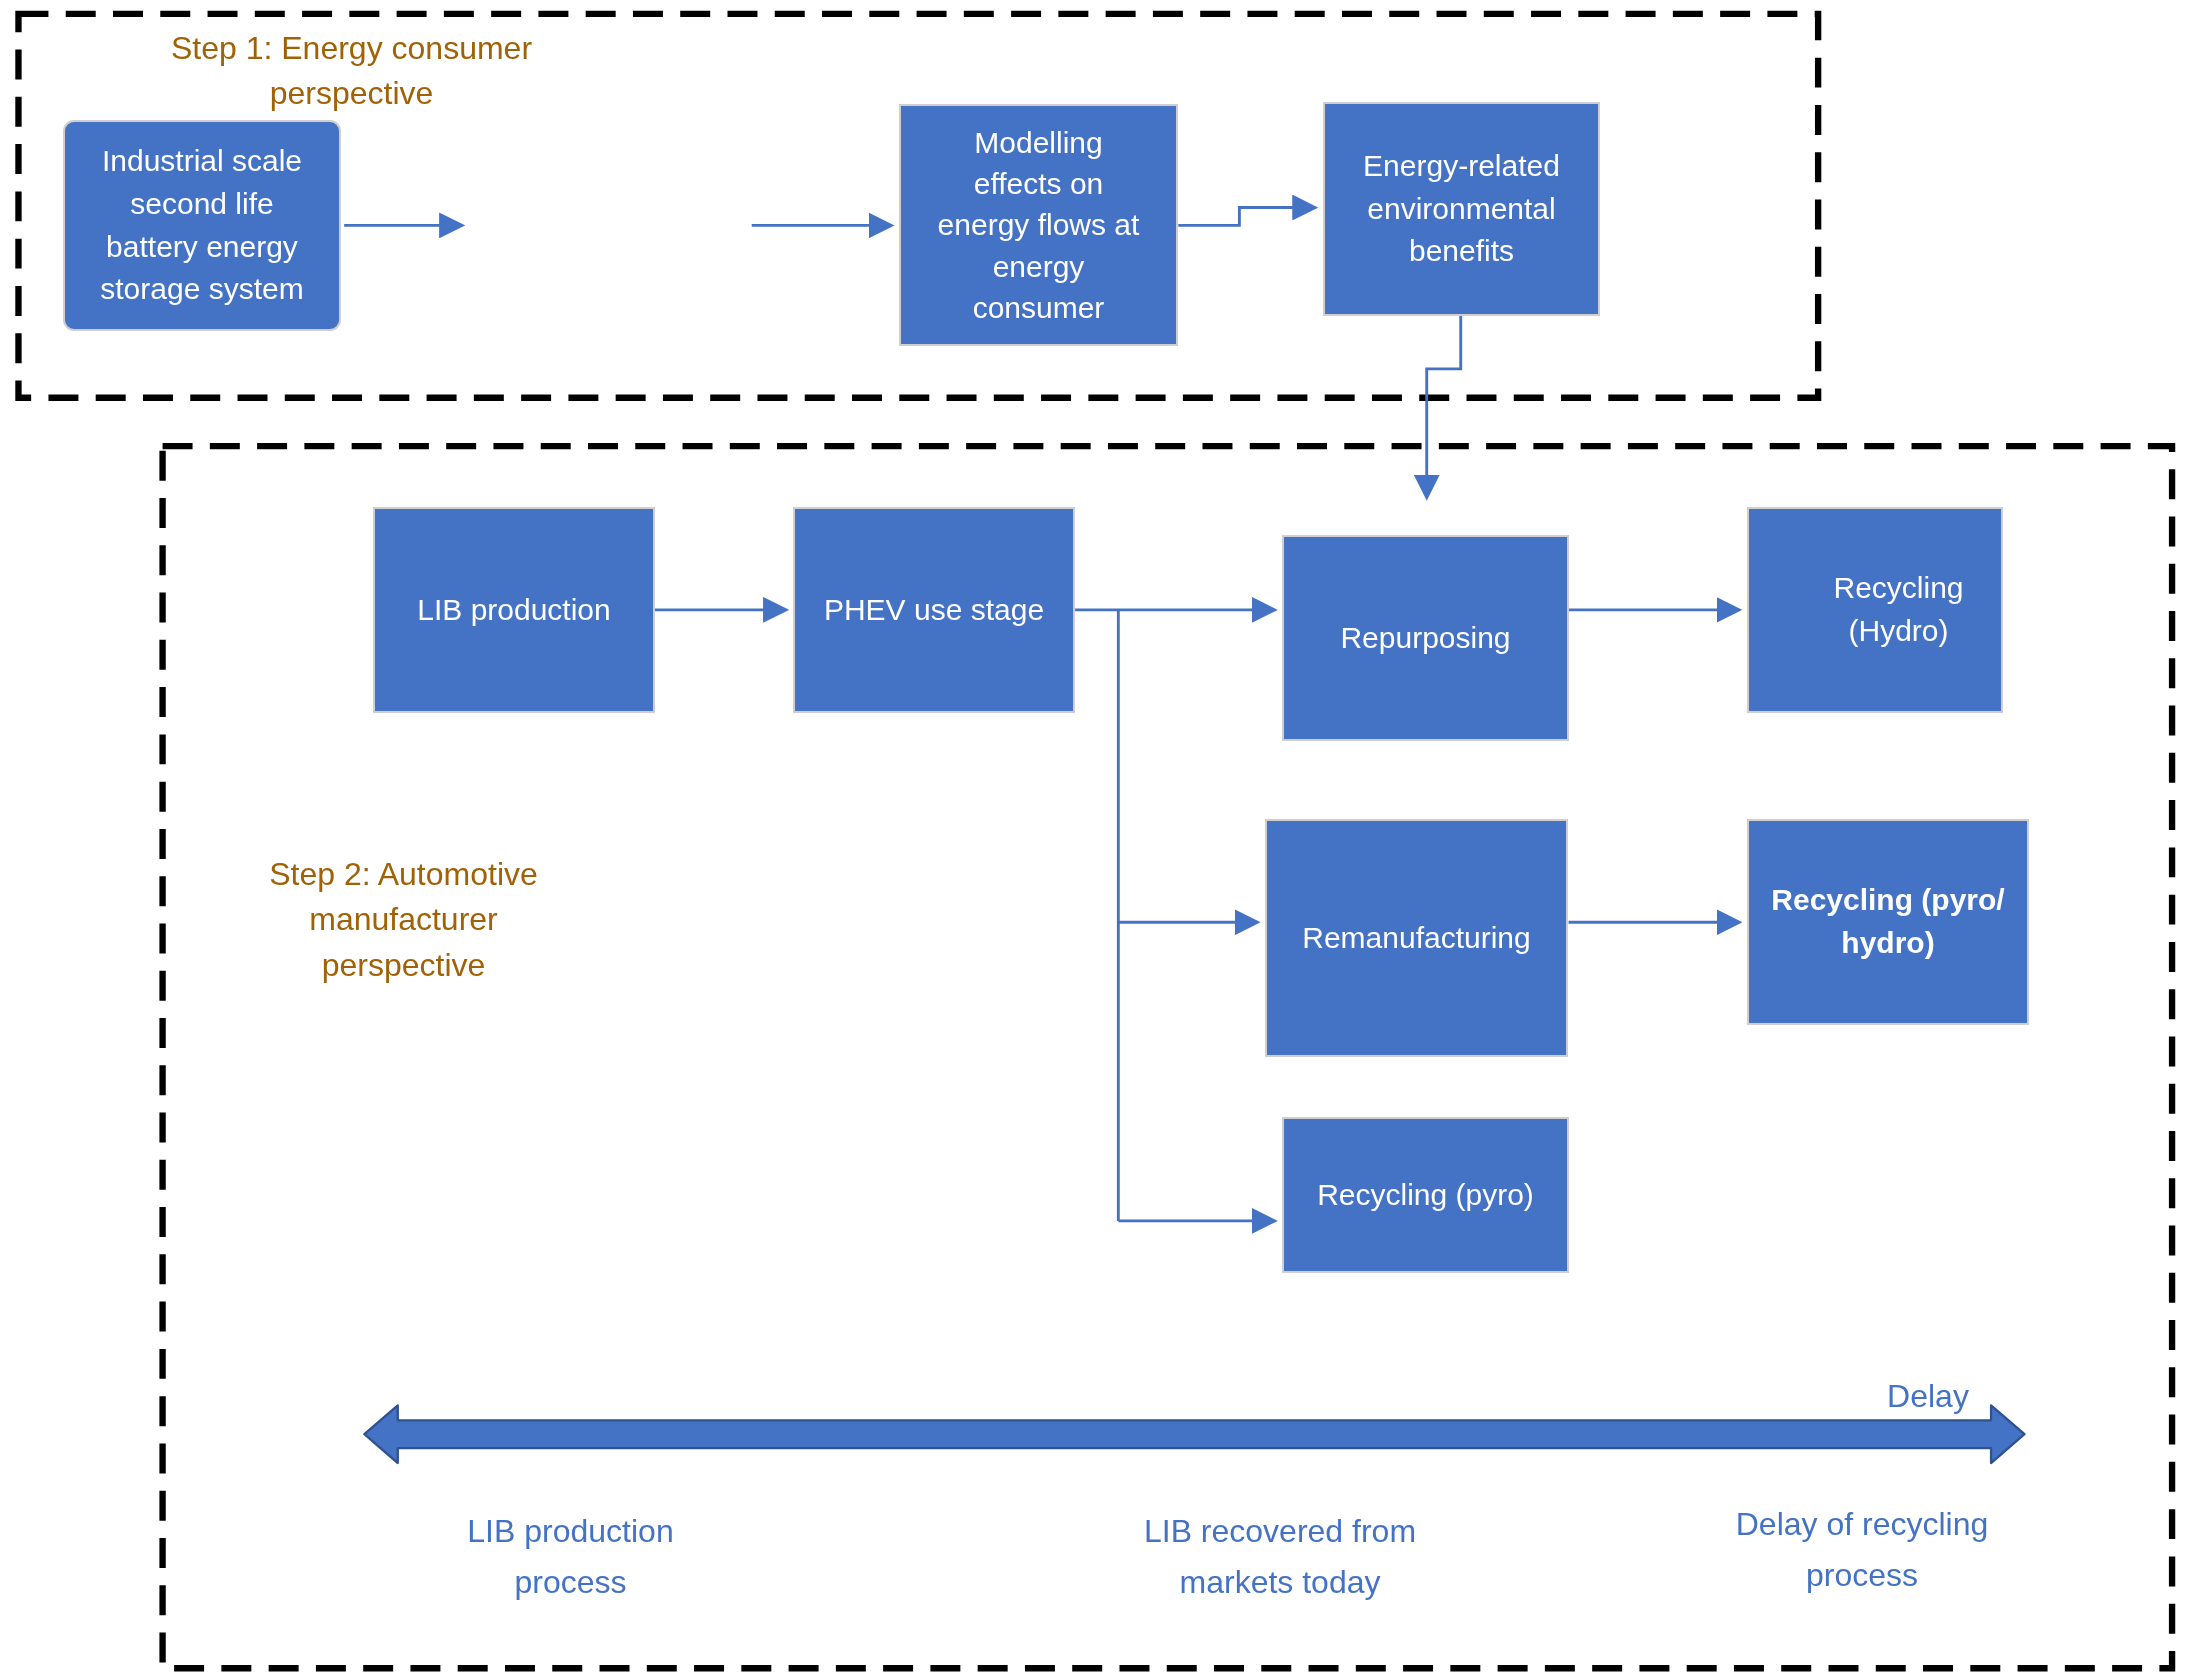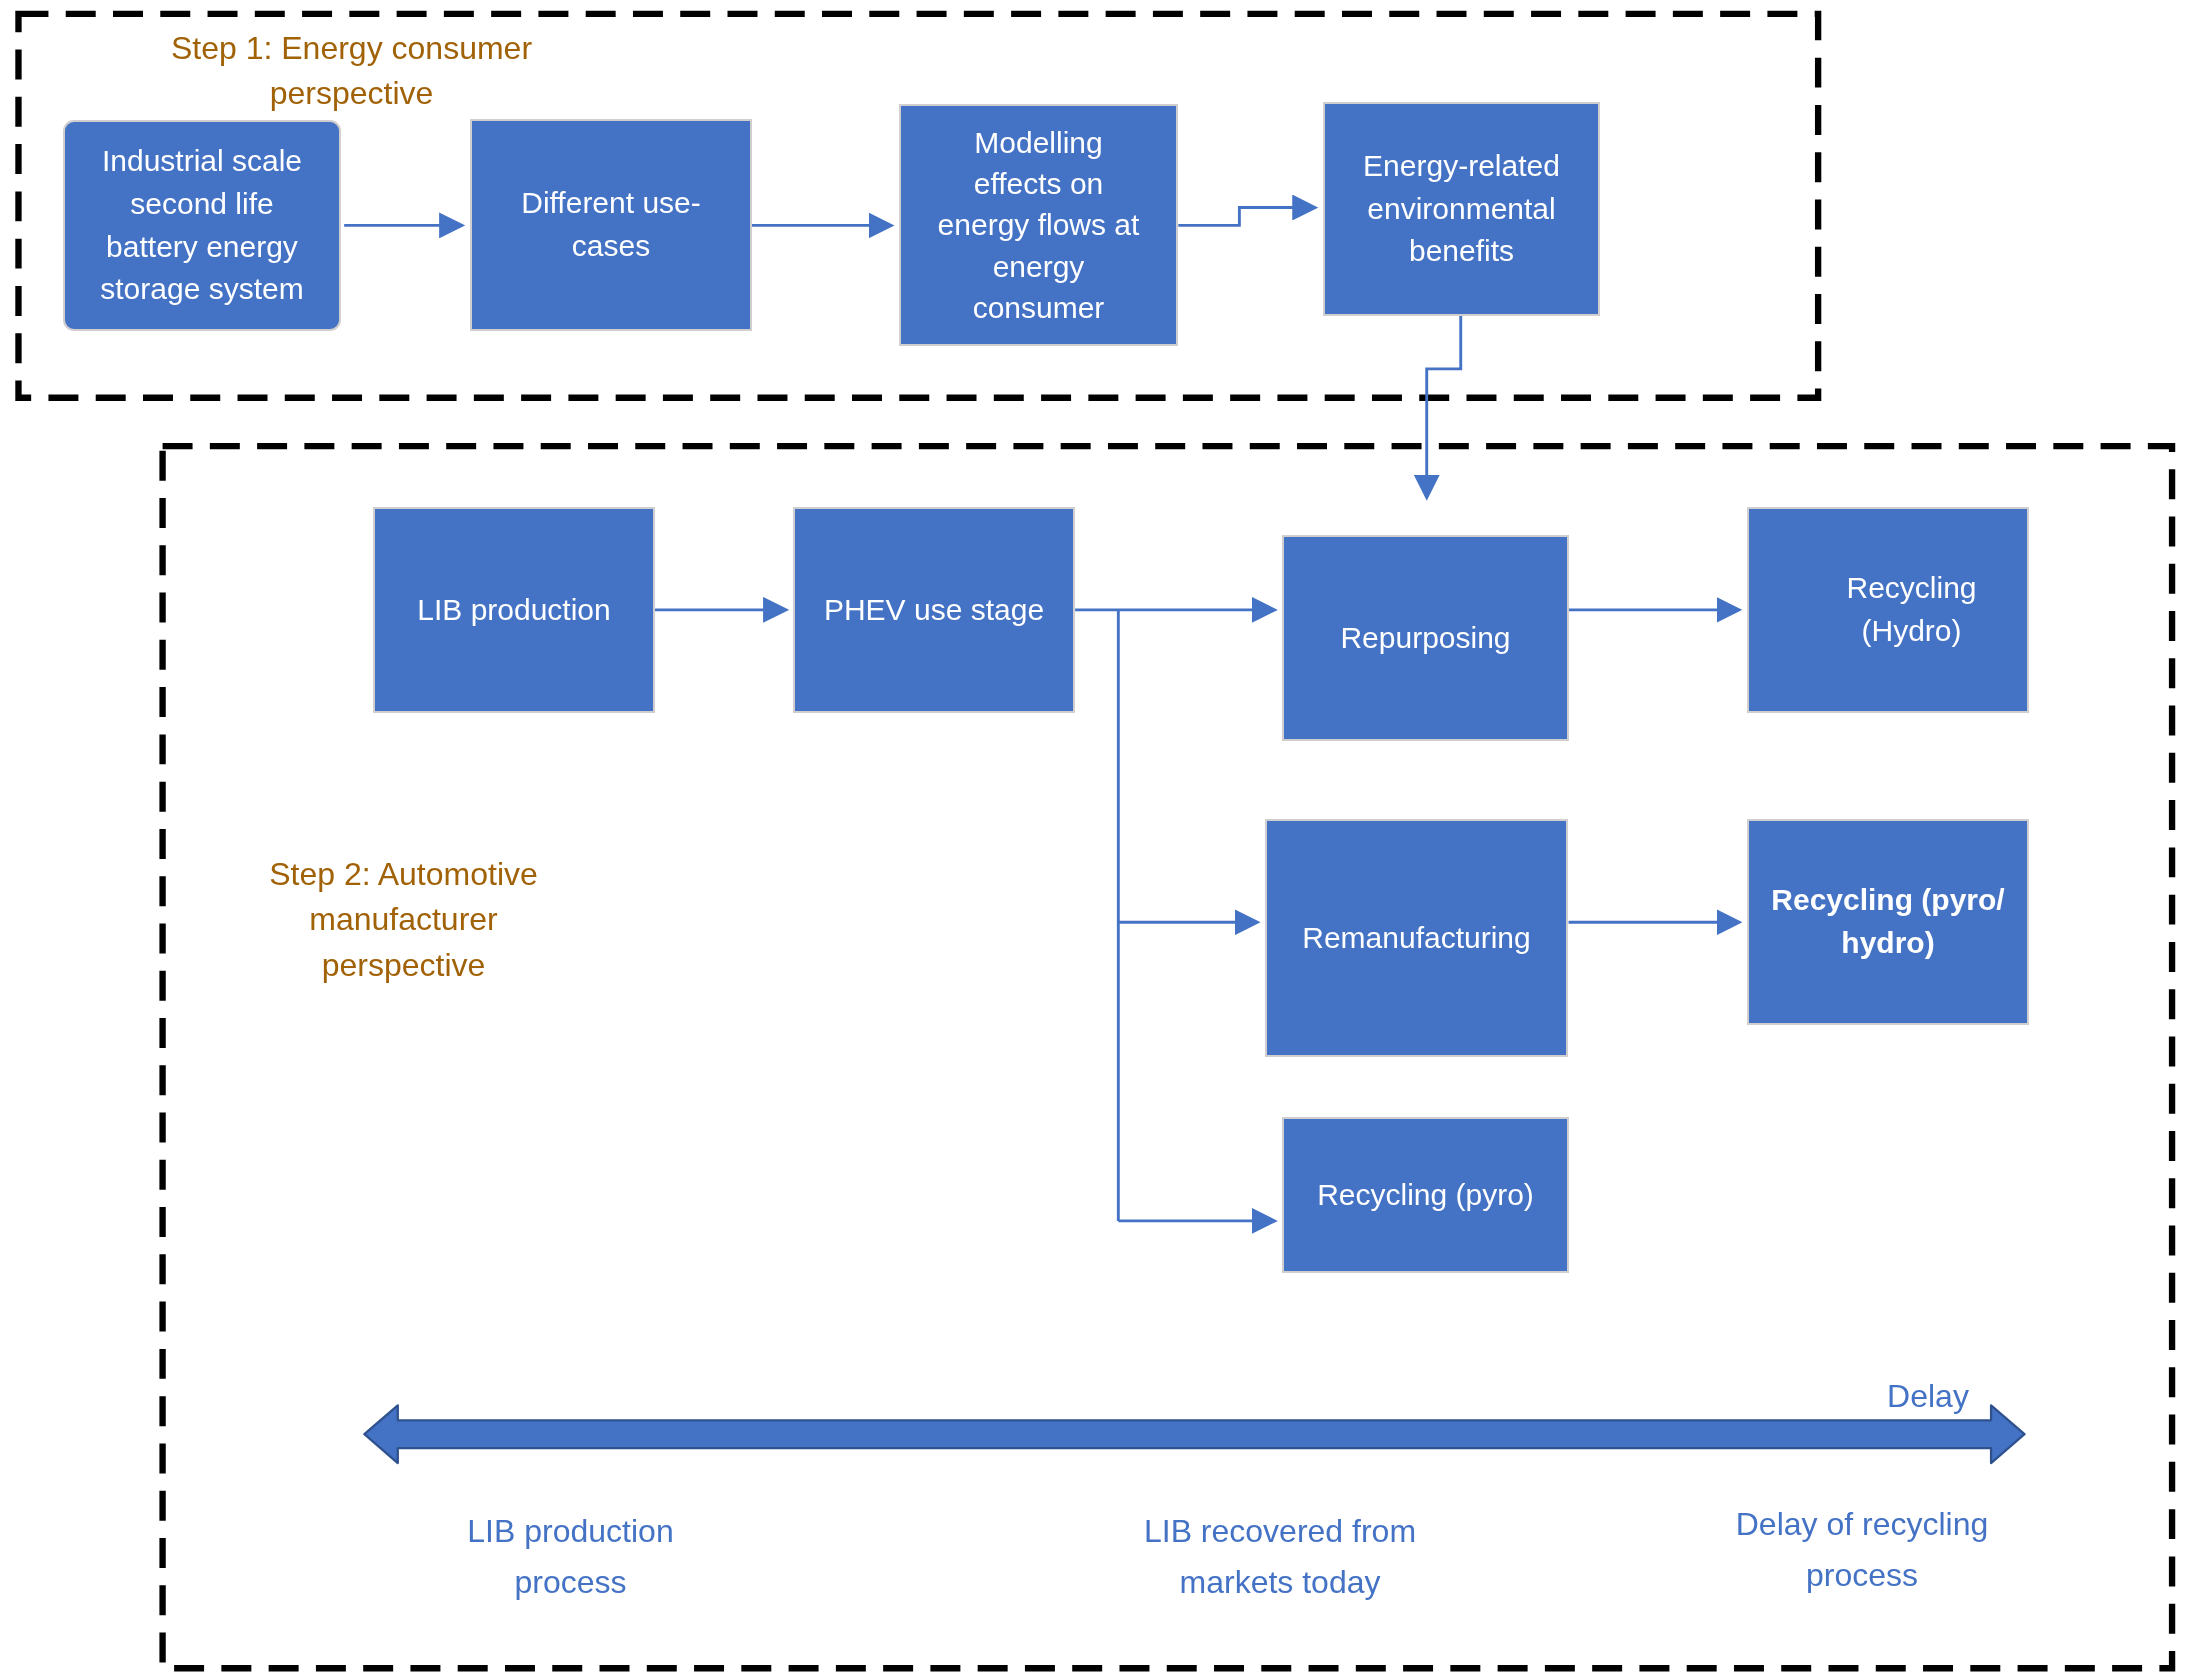--- a/index.html
+++ b/index.html
@@ -90,22 +90,20 @@
   </svg>
 
   <div class="step-title" style="left:144px; top:26px; width:415px;">Step 1: Energy consumer
 perspective</div>
 
   <div class="node" style="left:63px; top:120px; width:278px; height:211px;border-radius:11px;">Industrial scale
 second life
 battery energy
 storage system</div>
 
-  <div class="node" style="left:470px; top:119px; width:282px; height:212px;">Different use-
-cases</div>
 
   <div class="node" style="left:899px; top:104px; width:279px; height:242px; line-height:1.38;">Modelling
 effects on
 energy flows at
 energy
 consumer</div>
 
   <div class="node" style="left:1323px; top:102px; width:277px; height:214px;">Energy-related
 environmental
 benefits</div>
@@ -113,21 +111,21 @@
   <div class="step-title" style="left:219px; top:852px; width:369px;">Step 2: Automotive
 manufacturer
 perspective</div>
 
   <div class="node" style="left:373px; top:507px; width:282px; height:206px;">LIB production</div>
 
   <div class="node" style="left:793px; top:507px; width:282px; height:206px;">PHEV use stage</div>
 
   <div class="node" style="left:1282px; top:507px; width:287px; height:206px;margin-top:28px;">Repurposing</div>
 
-  <div class="node" style="left:1747px; top:507px; width:282px; height:206px;padding-left:47px;">Recycling
+  <div class="node" style="left:1747px; top:507px; width:256px; height:206px;padding-left:47px;">Recycling
 (Hydro)</div>
 
   <div class="node" style="left:1265px; top:819px; width:303px; height:238px;text-align:right;">Remanufacturing</div>
 
   <div class="node" style="left:1747px; top:819px; width:282px; height:206px;font-weight:bold;">Recycling (pyro/
 hydro)</div>
 
   <div class="node" style="left:1282px; top:1117px; width:287px; height:156px;">Recycling (pyro)</div>
 
   <div class="axis-label" style="left:1856px; top:1371px; width:144px;">Delay</div>

